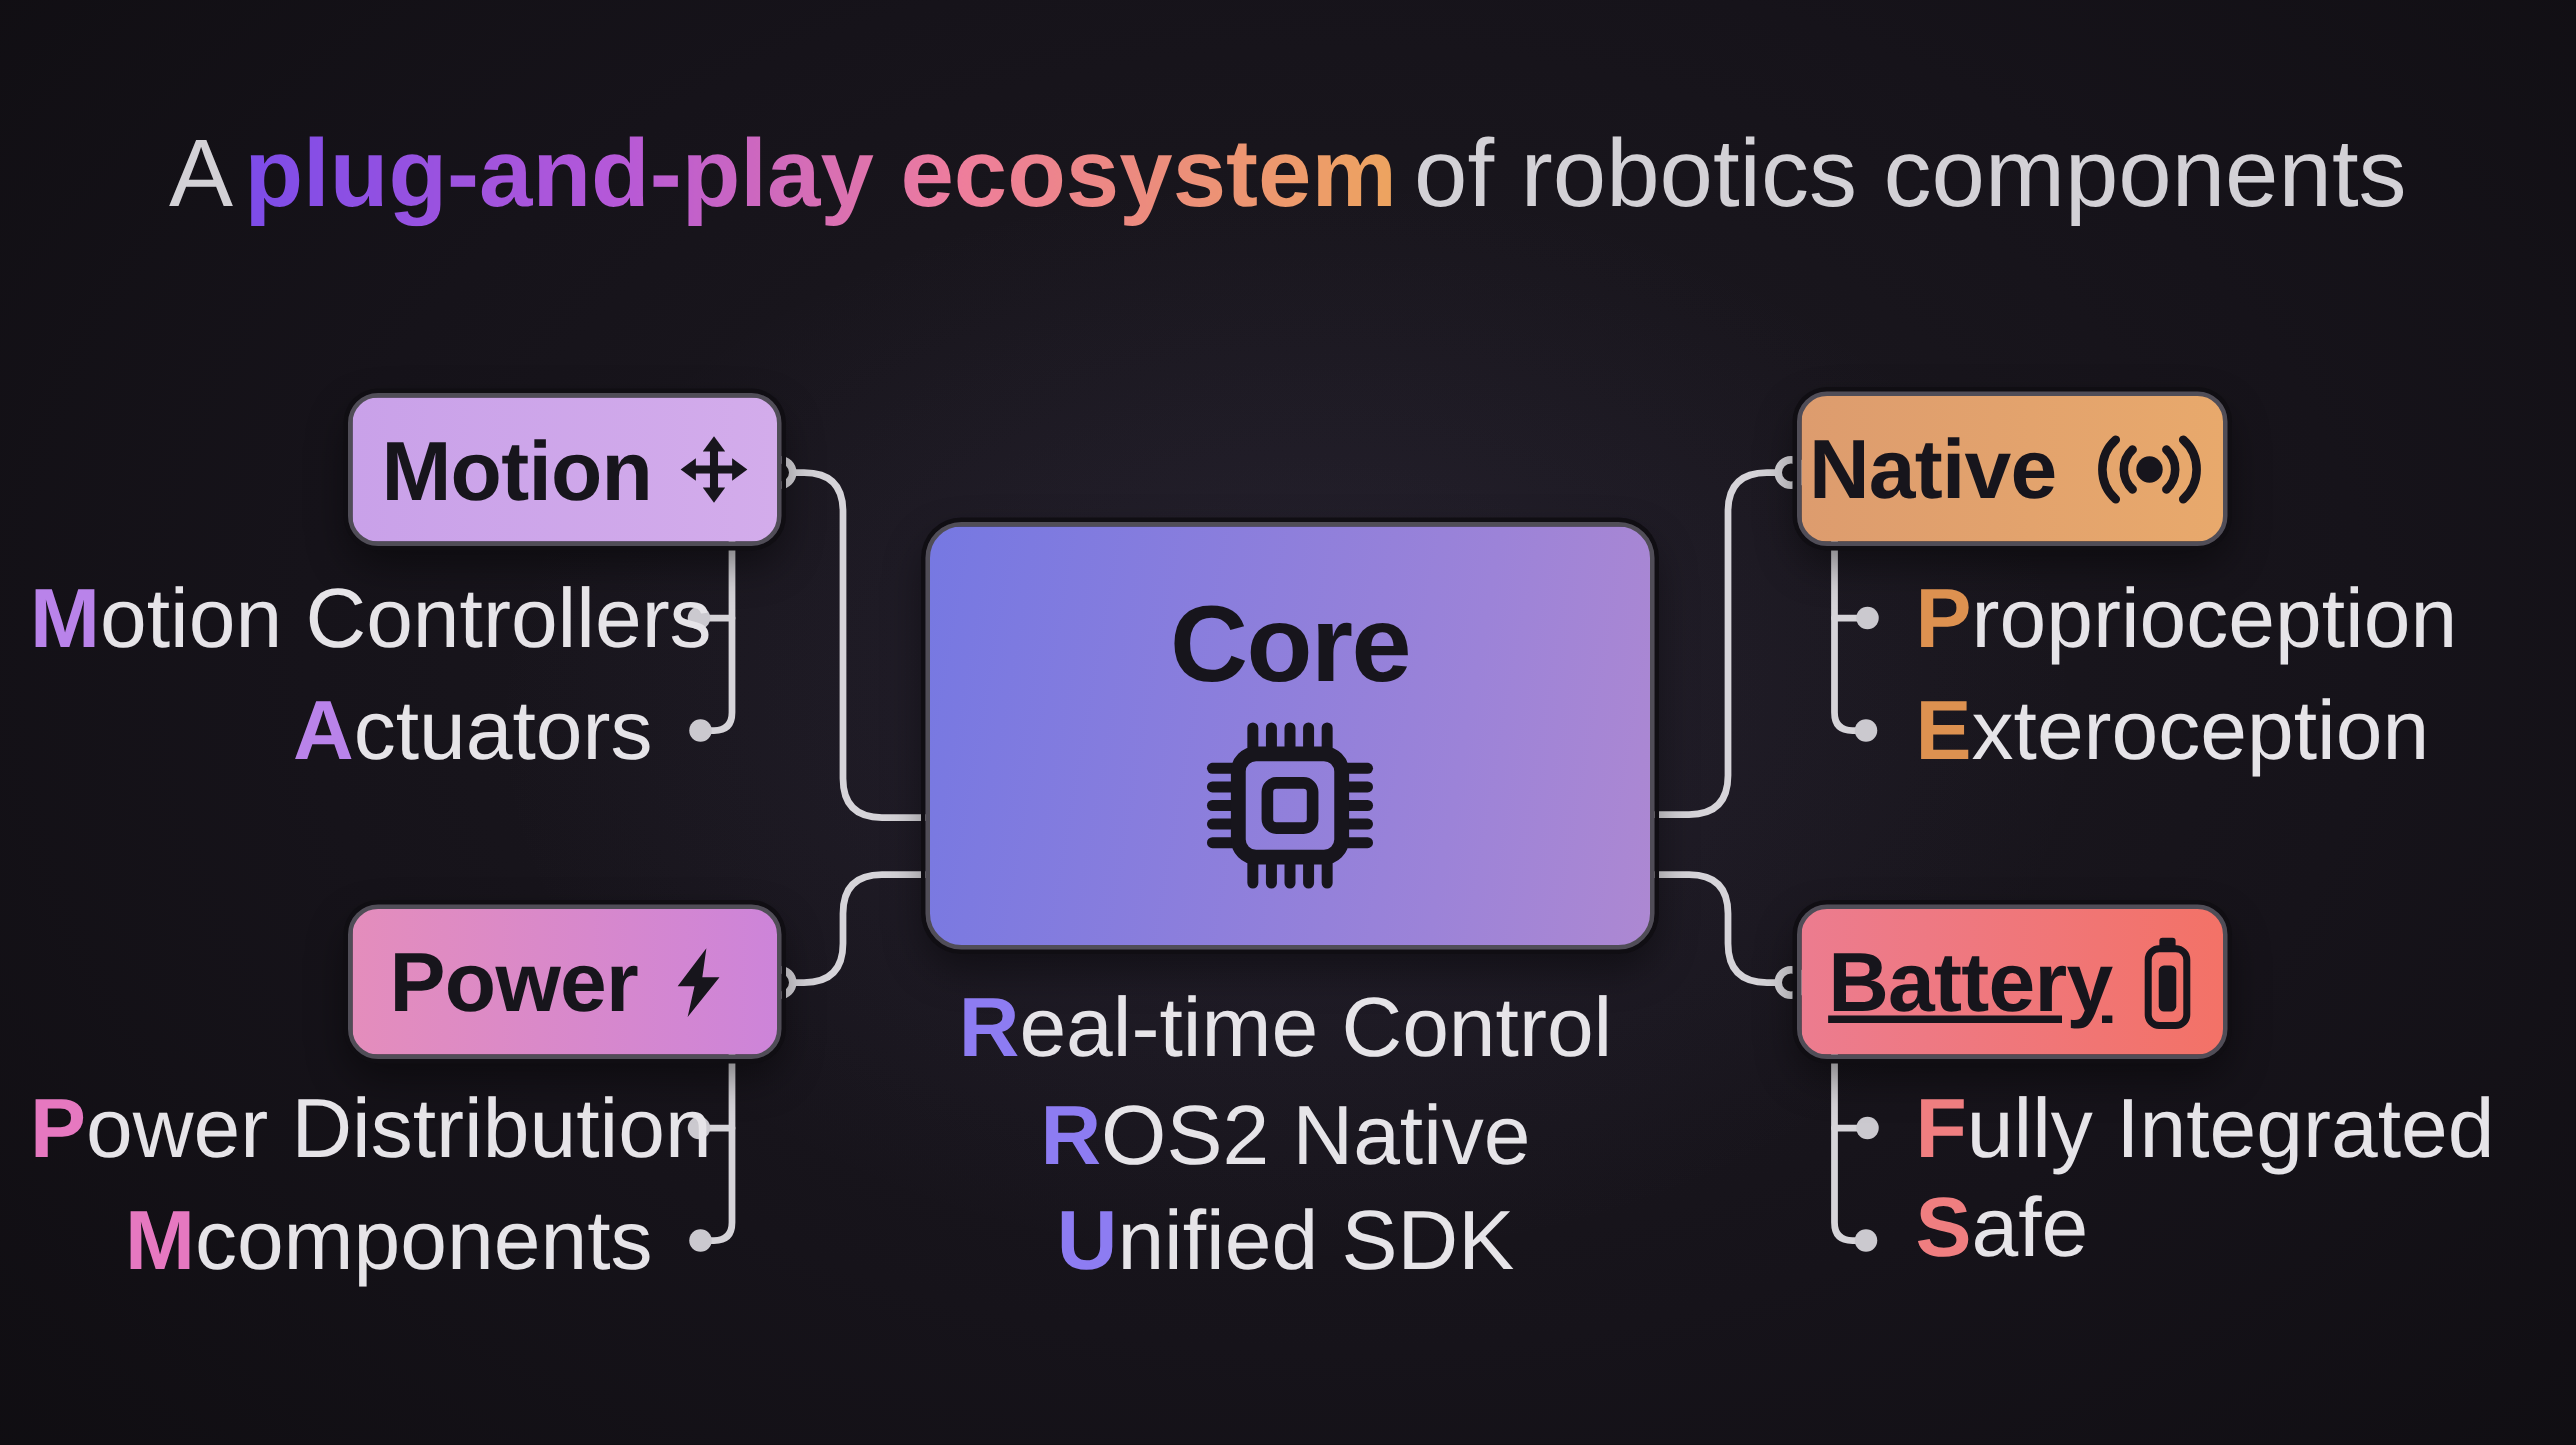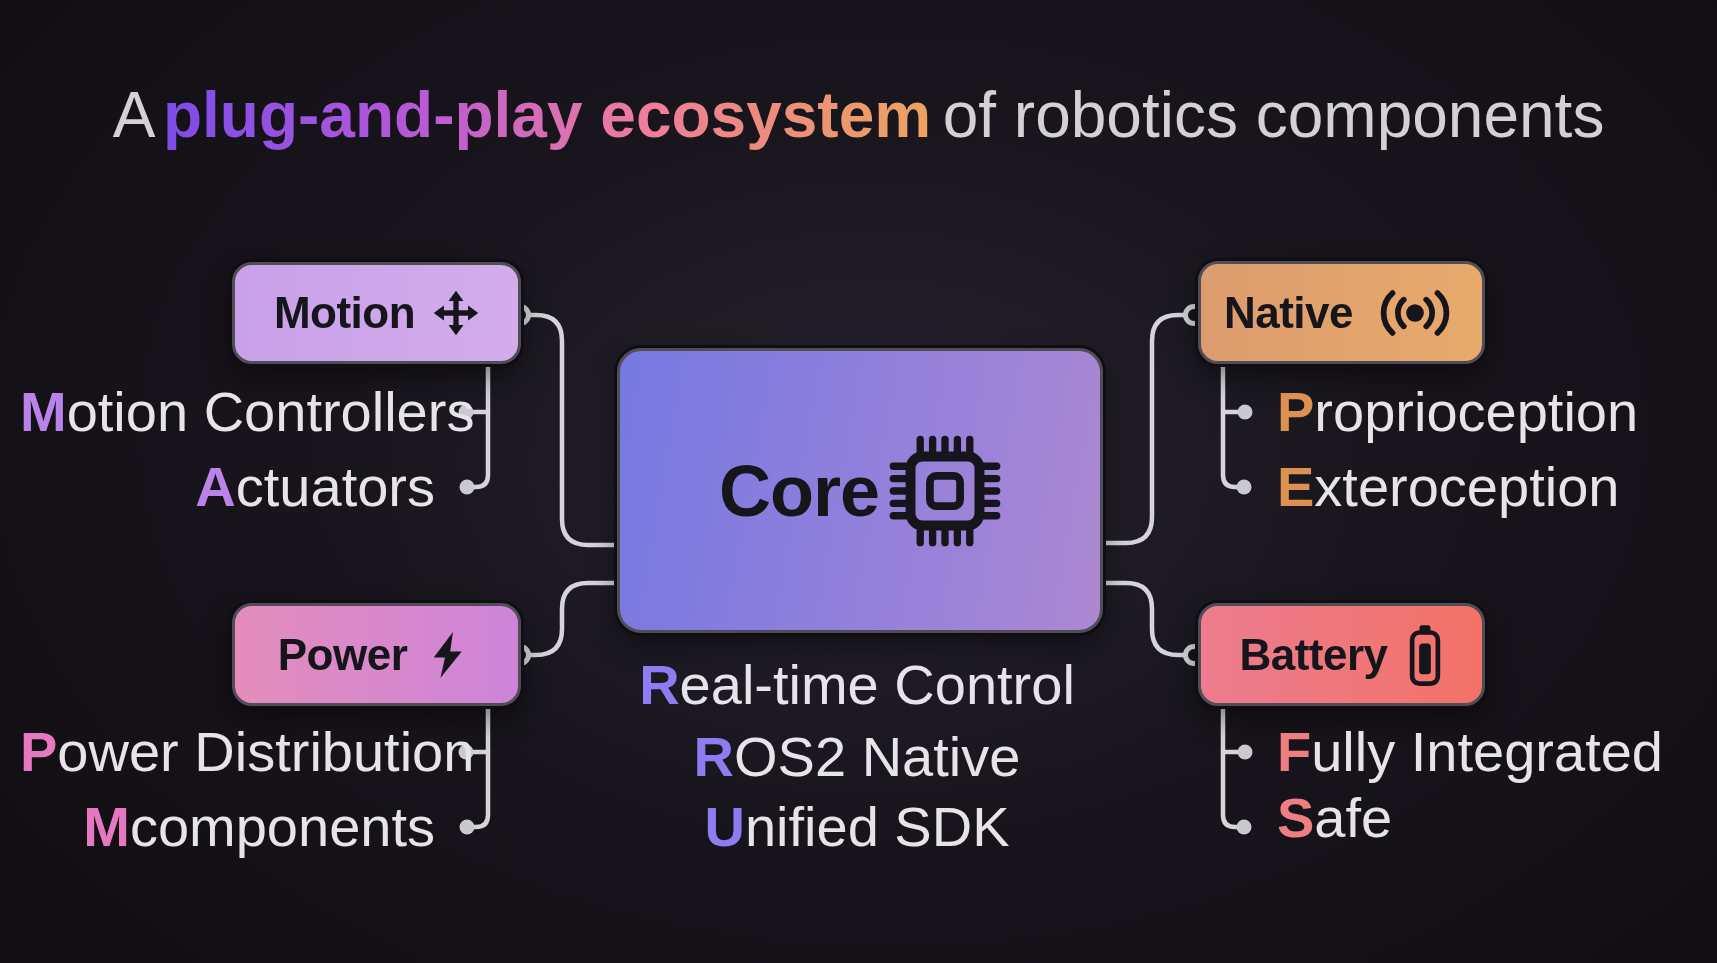--- a/index.html
+++ b/index.html
@@ -16,27 +16,27 @@
     -webkit-background-clip:text;background-clip:text;color:transparent;text-decoration:underline;}
   
   .connectors{position:absolute;left:0;top:0;width:1717px;height:963px;pointer-events:none;}
   .connectors path{fill:none;stroke:#d6d4d9;stroke-width:4.5;stroke-linecap:round;}
   .connectors .dot{fill:#cbc9cf;}
   .connectors .ring{fill:#17141a;stroke:#d6d4d9;stroke-width:5;}
   
   .node{position:absolute;display:flex;align-items:center;justify-content:center;gap:18px;
     border-radius:20px;border:3px solid #504d57;box-shadow:0 0 0 3px #100e13,0 12px 28px rgba(0,0,0,.45);
     color:#17151c;}
-  .nlabel{font-weight:700;font-size:44px;letter-spacing:-0.5px;}
+  .nlabel{font-weight:700;font-size:56px;letter-spacing:-0.5px;}
   .node .icon{display:flex;align-items:center;}
   .motion{left:232px;top:262px;width:283px;height:96px;background:linear-gradient(90deg,#c9a1e9,#d3aceb);}
   .sense{left:1198px;top:261px;width:281px;height:97px;background:linear-gradient(90deg,#dd9c6e,#e8a96c);}
   .power{left:232px;top:603px;width:283px;height:97px;background:linear-gradient(90deg,#e48dbc,#cd84d9);}
-  .battery{left:1198px;top:603px;width:281px;height:97px;background:linear-gradient(90deg,#ec7c8f,#f37267);}
-  .core{left:617px;top:348px;width:480px;height:279px;flex-direction:row;gap:10px;border-radius:24px;
+  .battery{left:1198px;top:603px;width:281px;height:97px;background:linear-gradient(90deg,#ec7c8f,#f37267);text-decoration:underline;}
+  .core{left:617px;top:348px;width:480px;height:279px;flex-direction:column;gap:10px;border-radius:24px;
     background:linear-gradient(100deg,#7678e2 0%,#9c83d8 72%,#ad88d2 100%);}
   .core .nlabel{font-size:72px;letter-spacing:-1px;}
   
   .item{position:absolute;font-size:56px;line-height:48px;font-weight:400;color:#e6e4e8;white-space:nowrap;}
   .item .lead{font-weight:700;}
   .item.left{left:20px;width:415px;text-align:right;}
   .item.right{left:1277px;width:430px;text-align:left;}
   .feature{position:absolute;left:617px;width:480px;text-align:center;
     font-size:56px;line-height:48px;color:#e6e4e8;white-space:nowrap;}
   .feature .lead{font-weight:700;color:#8d7cf2;}

